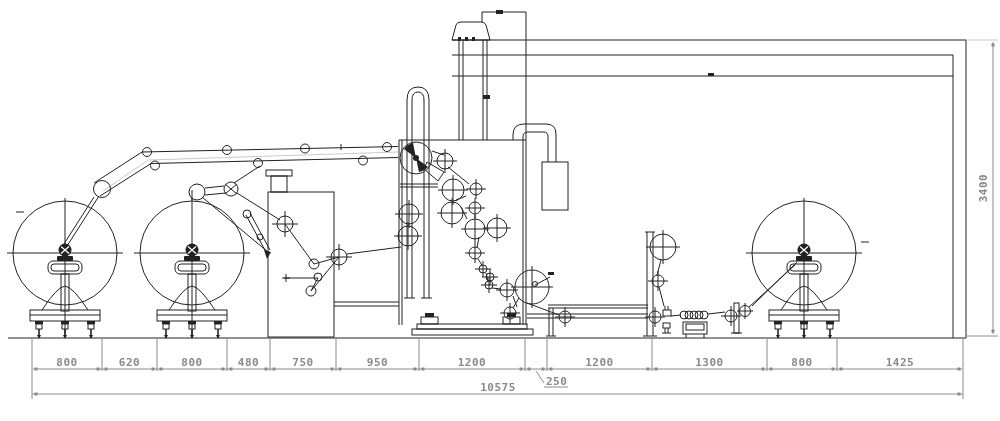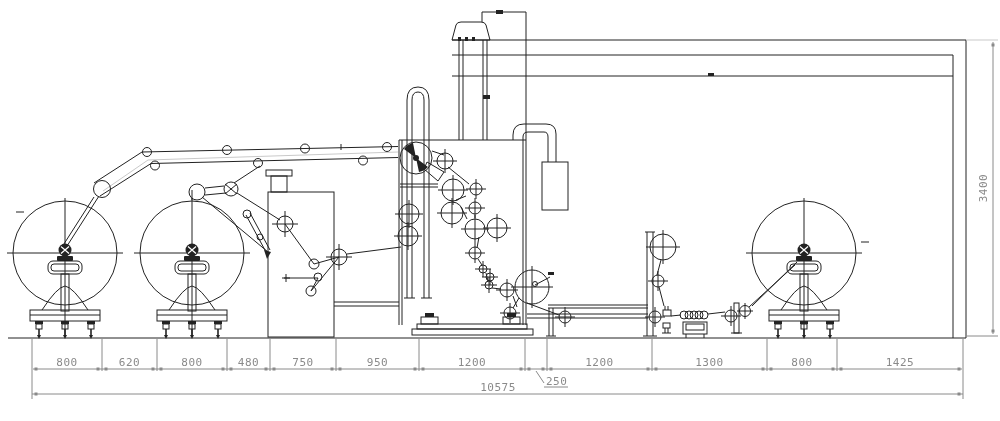--- a/index.html
+++ b/index.html
@@ -1,16 +1,16 @@
 <!DOCTYPE html>
 <html><head>
 <meta charset="utf-8">
 <style>
   html,body{margin:0;padding:0;background:#ffffff;}
-  .stage{position:relative;width:1000px;height:421px;background:#ffffff;overflow:hidden;}
+  .stage{position:relative;width:1000px;height:421px;background:#ffffff;overflow:hidden;font-weight:bold;}
   svg{display:block;}
   .k{stroke:#222222;fill:none;stroke-width:1;}
   .k2{stroke:#222222;fill:none;stroke-width:1.6;}
   .kf{fill:#222222;stroke:none;}
   .w{stroke:#ffffff;fill:none;stroke-width:1.2;}
   .lt{stroke:#c9c9c9;fill:none;stroke-width:1;}
   .d{stroke:#8a8a8a;fill:none;stroke-width:1;}
   .df{fill:#8a8a8a;stroke:none;}
   .dt{font-family:"DejaVu Sans Mono",monospace;font-size:11px;fill:#8a8a8a;letter-spacing:0.5px;}
 </style>

